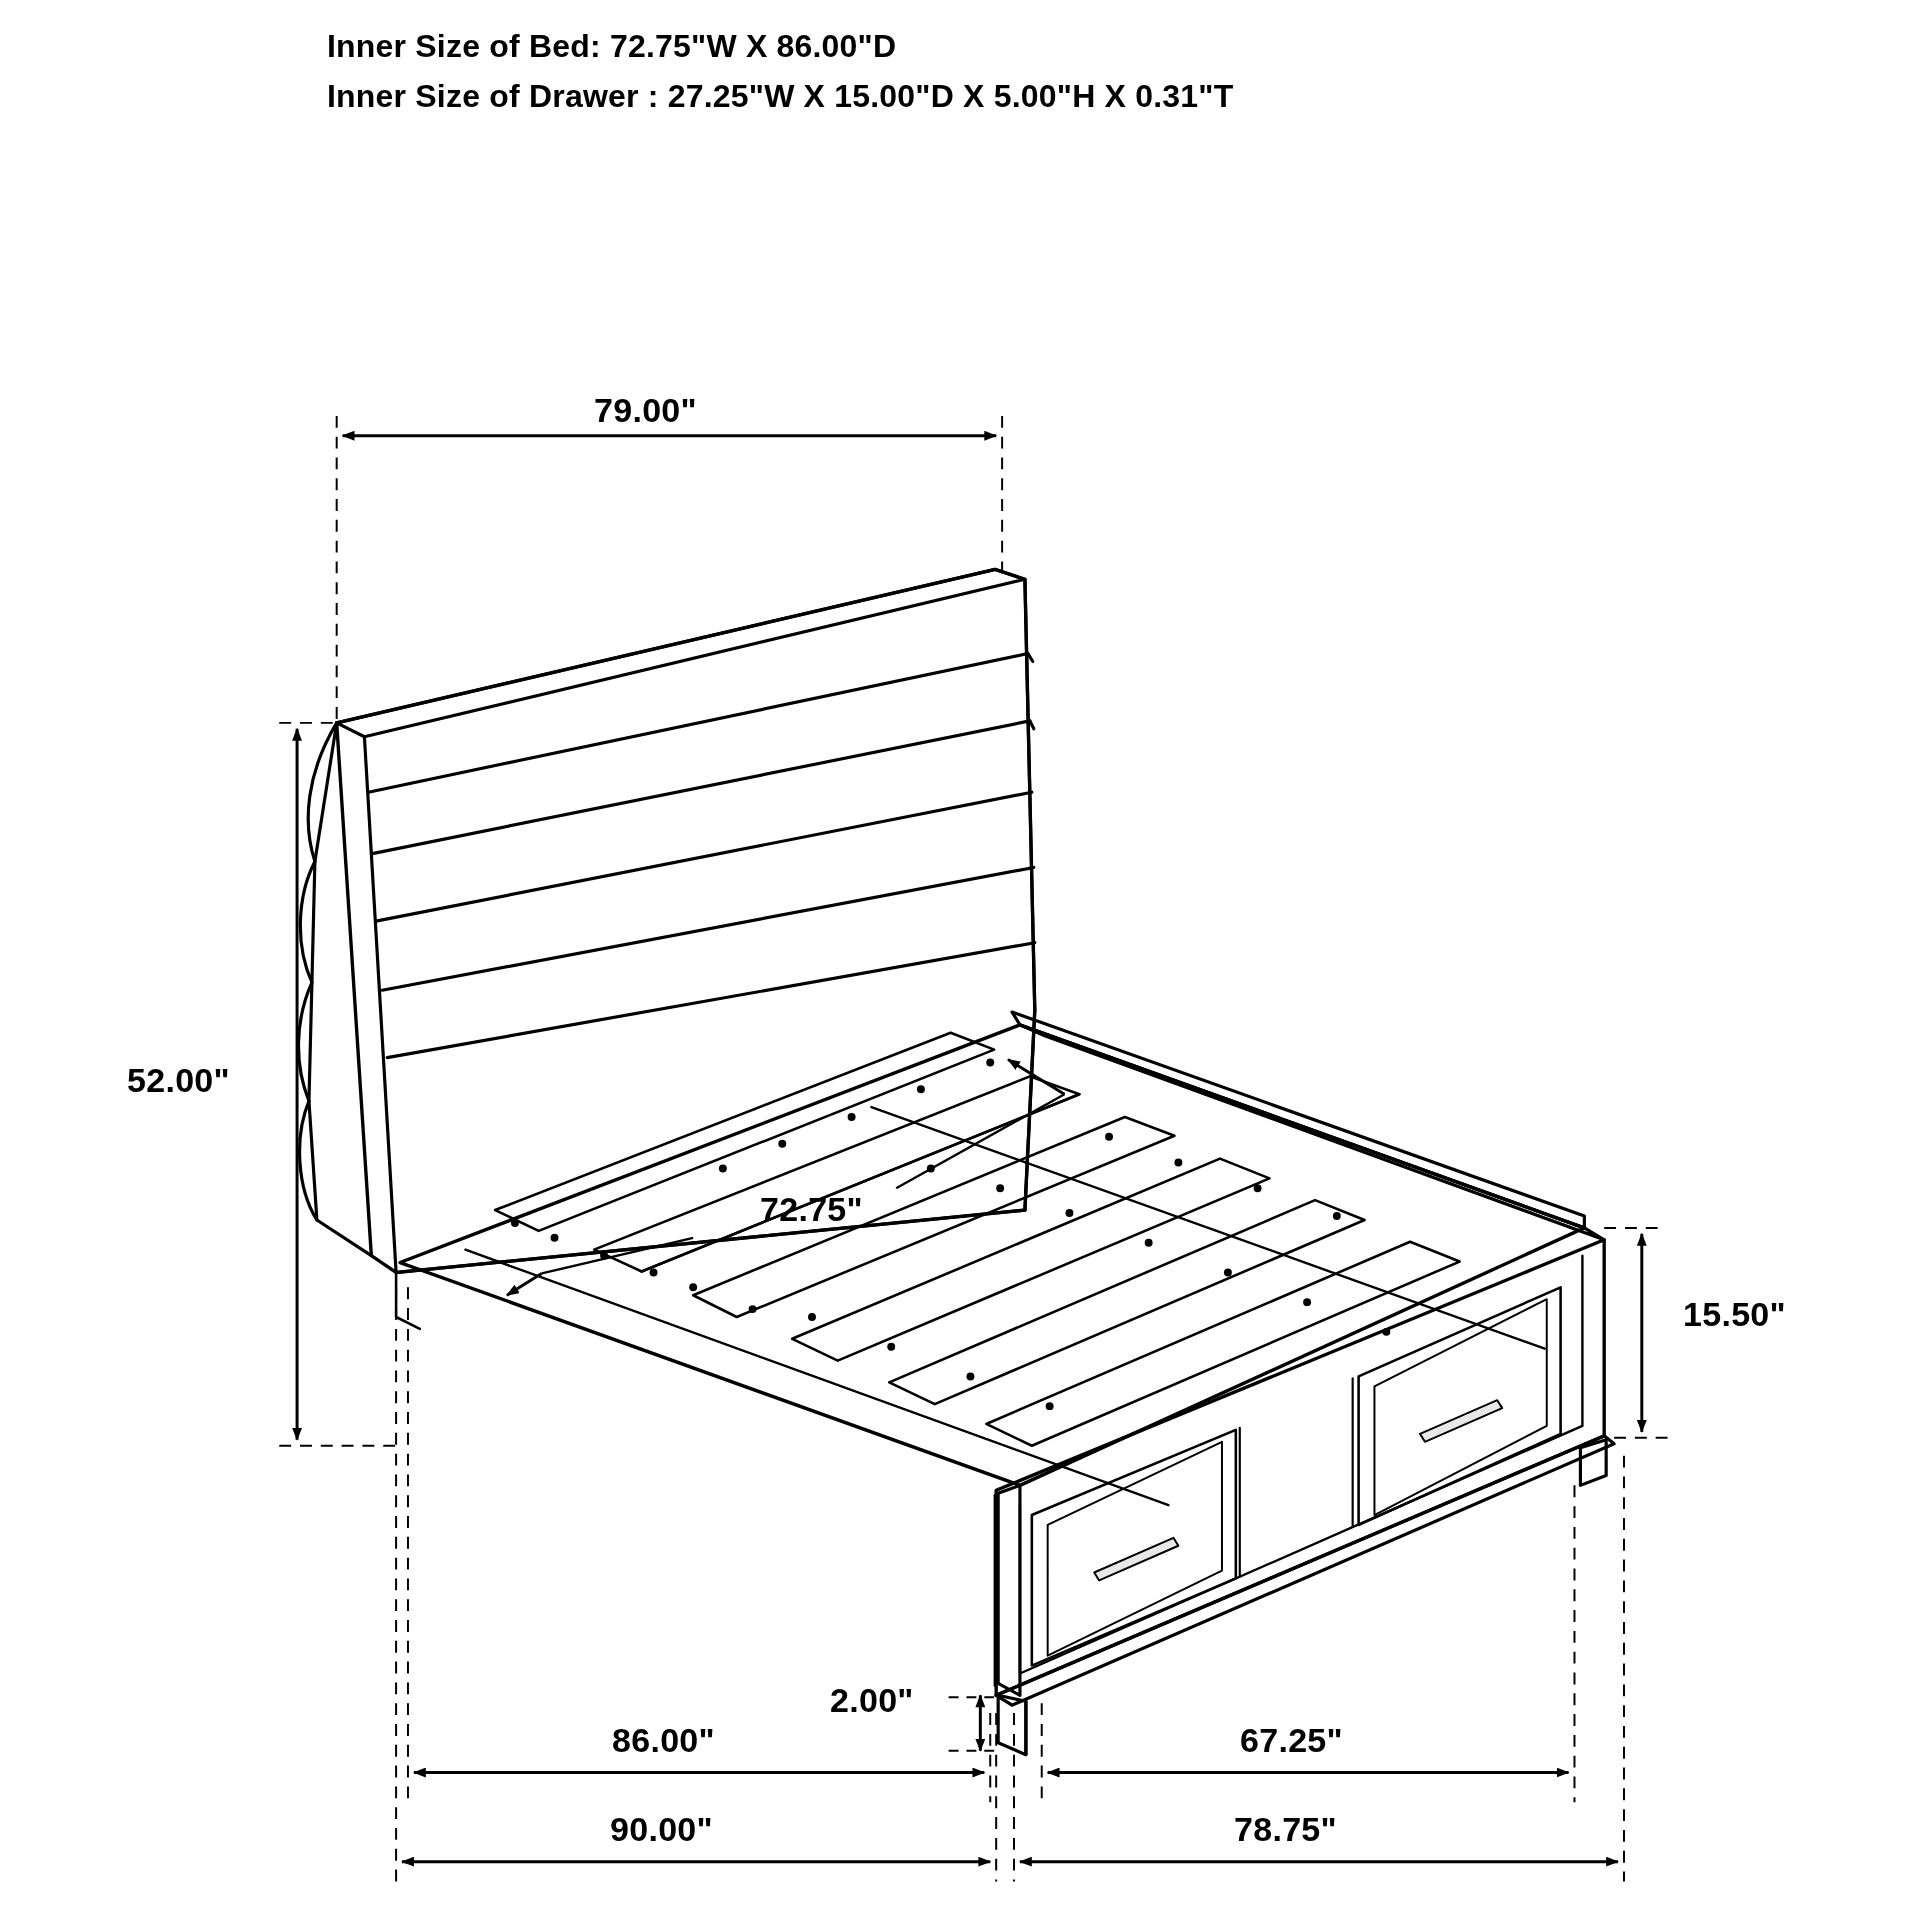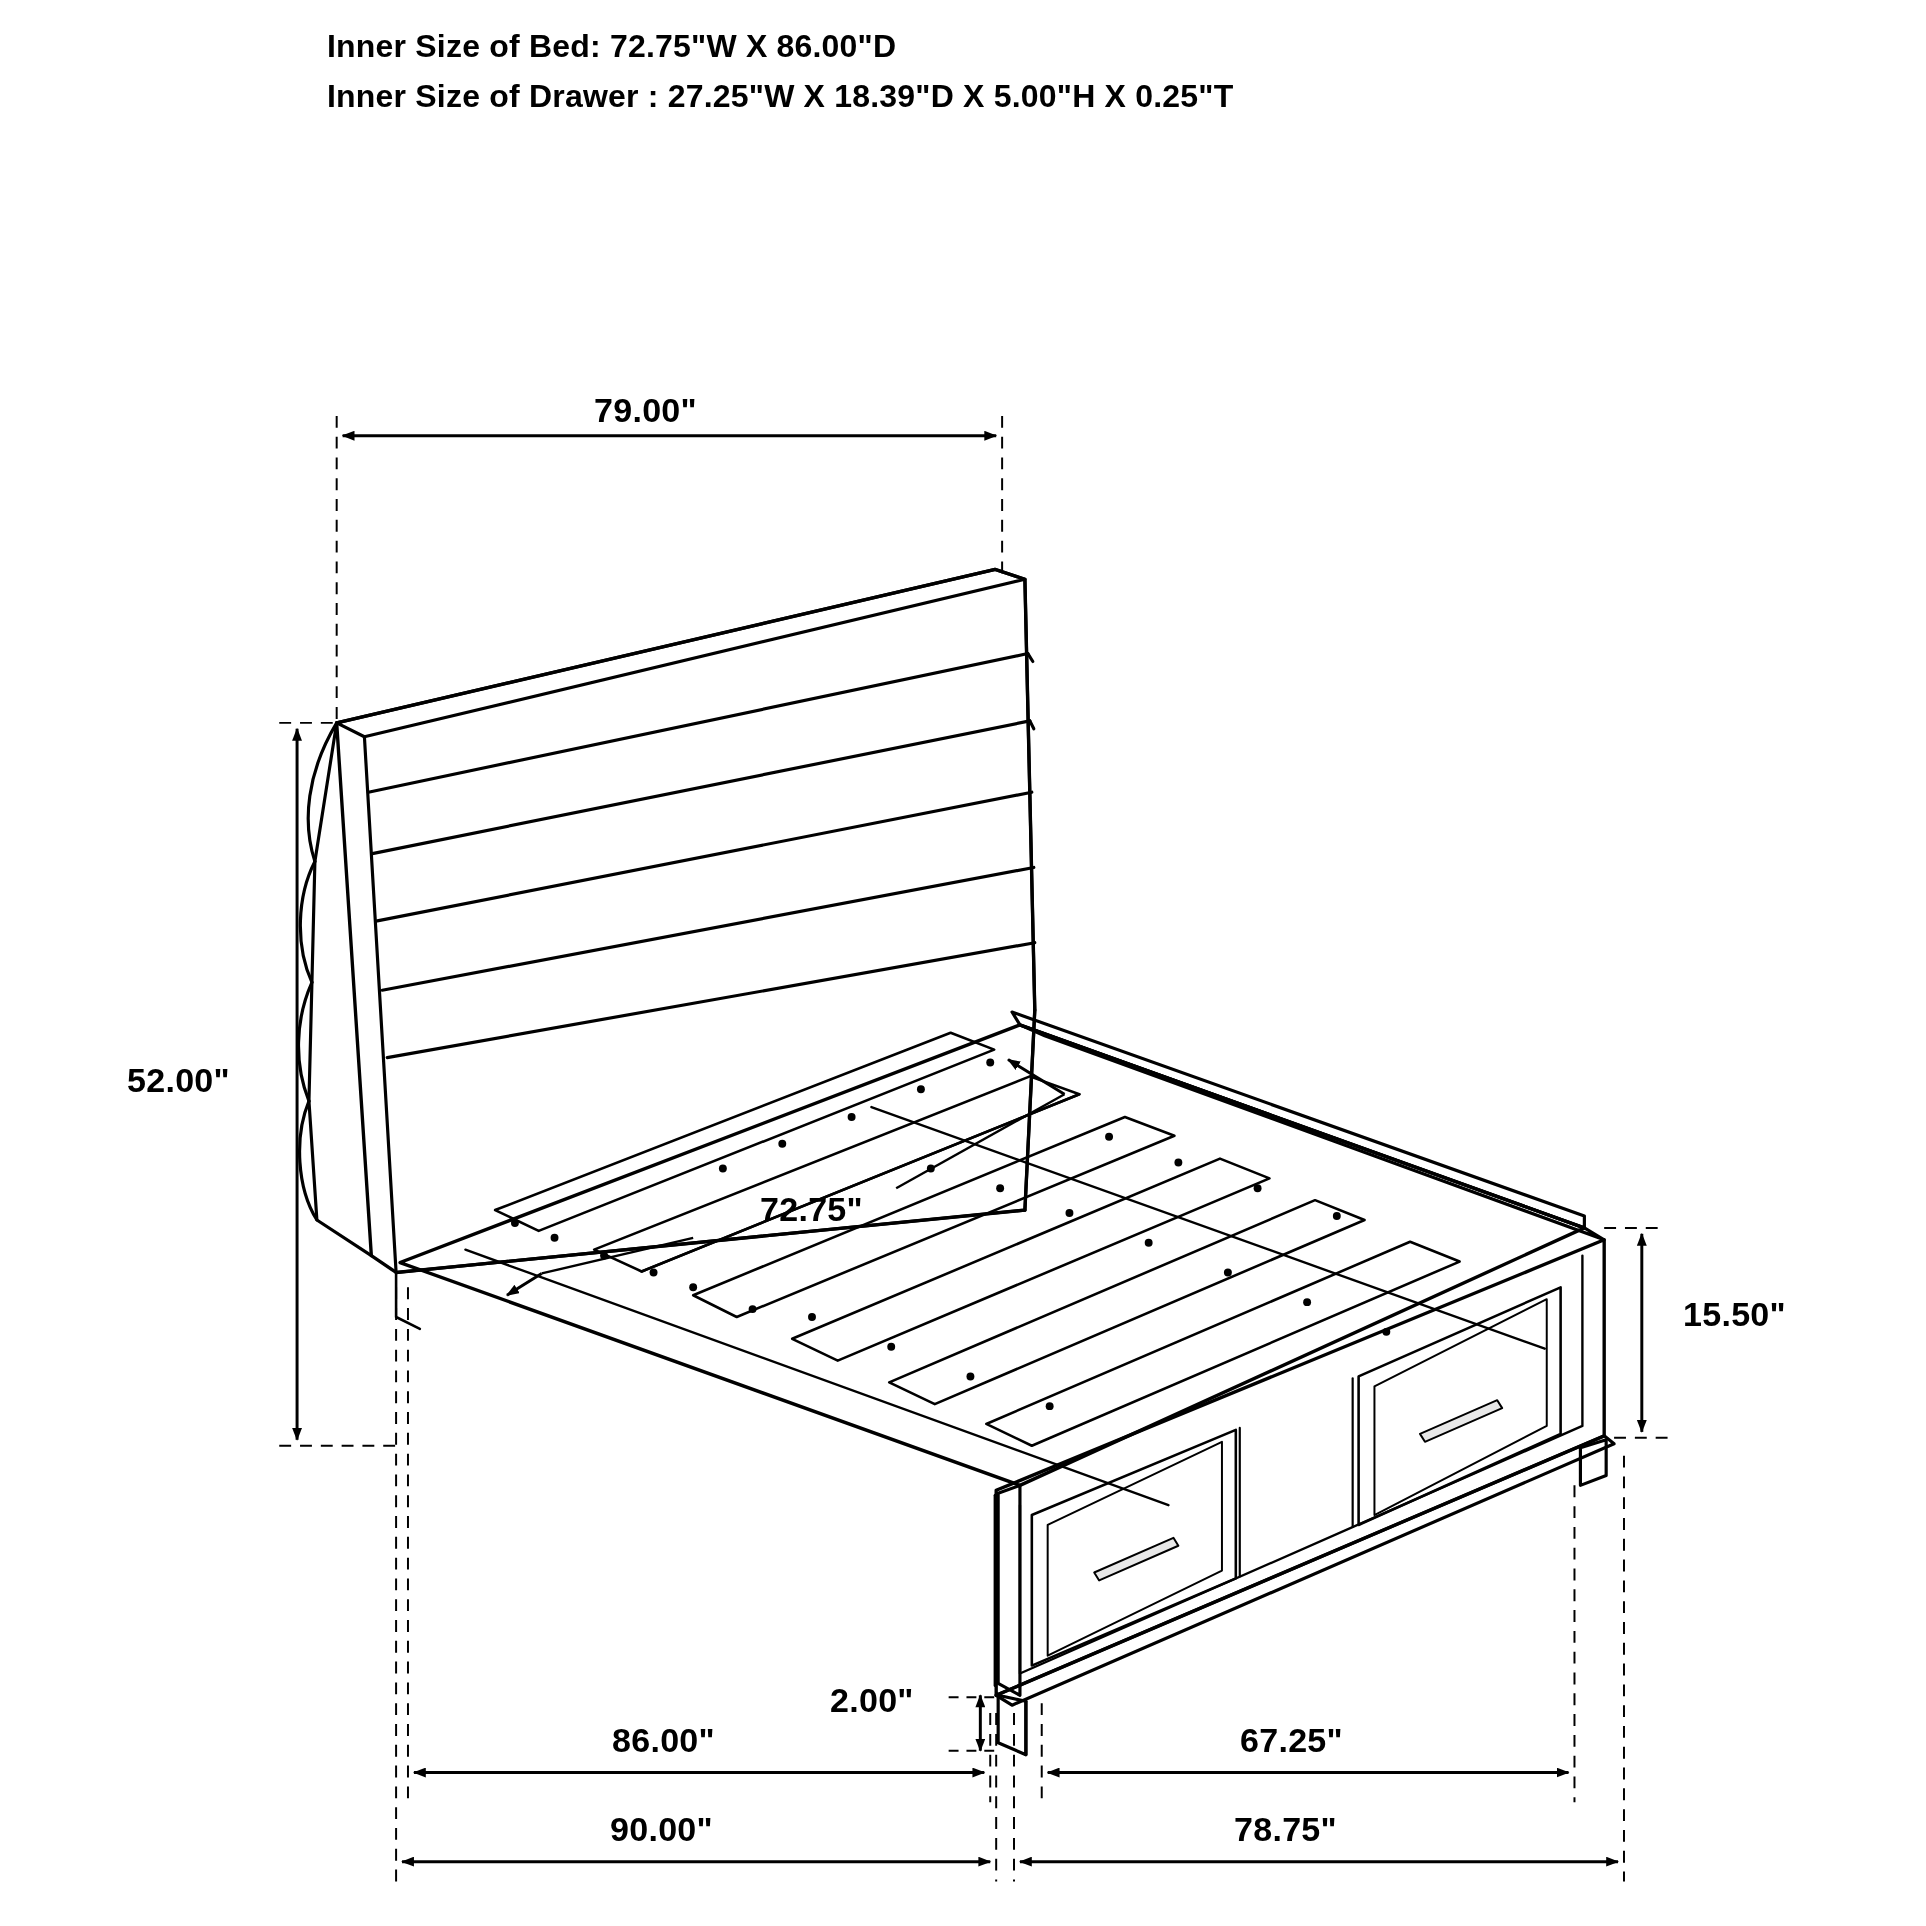--- a/index.html
+++ b/index.html
@@ -46,21 +46,21 @@
     letter-spacing: 0.3px;
   }
 </style>
 </head>
 <body>
 
 <div id="sheet">
 
   <div class="note">
     <div>Inner Size of Bed: 72.75"W X 86.00"D</div>
-    <div>Inner Size of Drawer : 27.25"W X 18.39"D X 5.00"H X 0.25"T</div>
+    <div>Inner Size of Drawer : 27.25"W X 15.00"D X 5.00"H X 0.31"T</div>
   </div>
 
   <svg class="canvas" viewBox="0 0 1946 1946">
     <defs>
       <marker id="arrHead" markerWidth="14" markerHeight="14" refX="12" refY="5" orient="auto" markerUnits="userSpaceOnUse">
         <path d="M0,0 L13,5 L0,10 z" fill="#000"></path>
       </marker>
       <marker id="arrTail" markerWidth="14" markerHeight="14" refX="1" refY="5" orient="auto" markerUnits="userSpaceOnUse">
         <path d="M13,0 L0,5 L13,10 z" fill="#000"></path>
       </marker>

